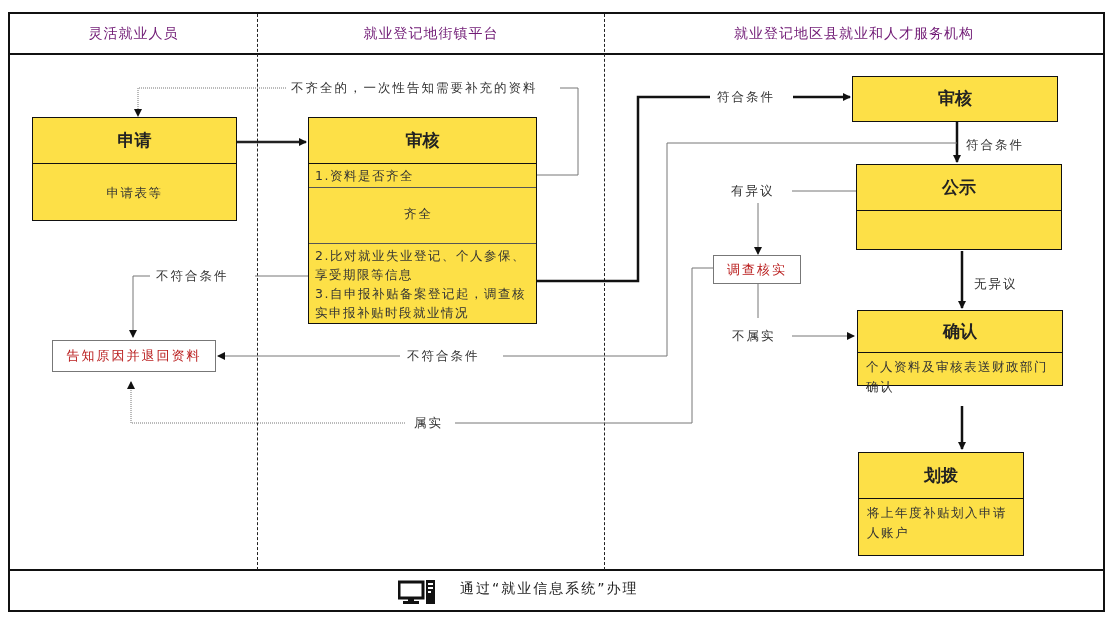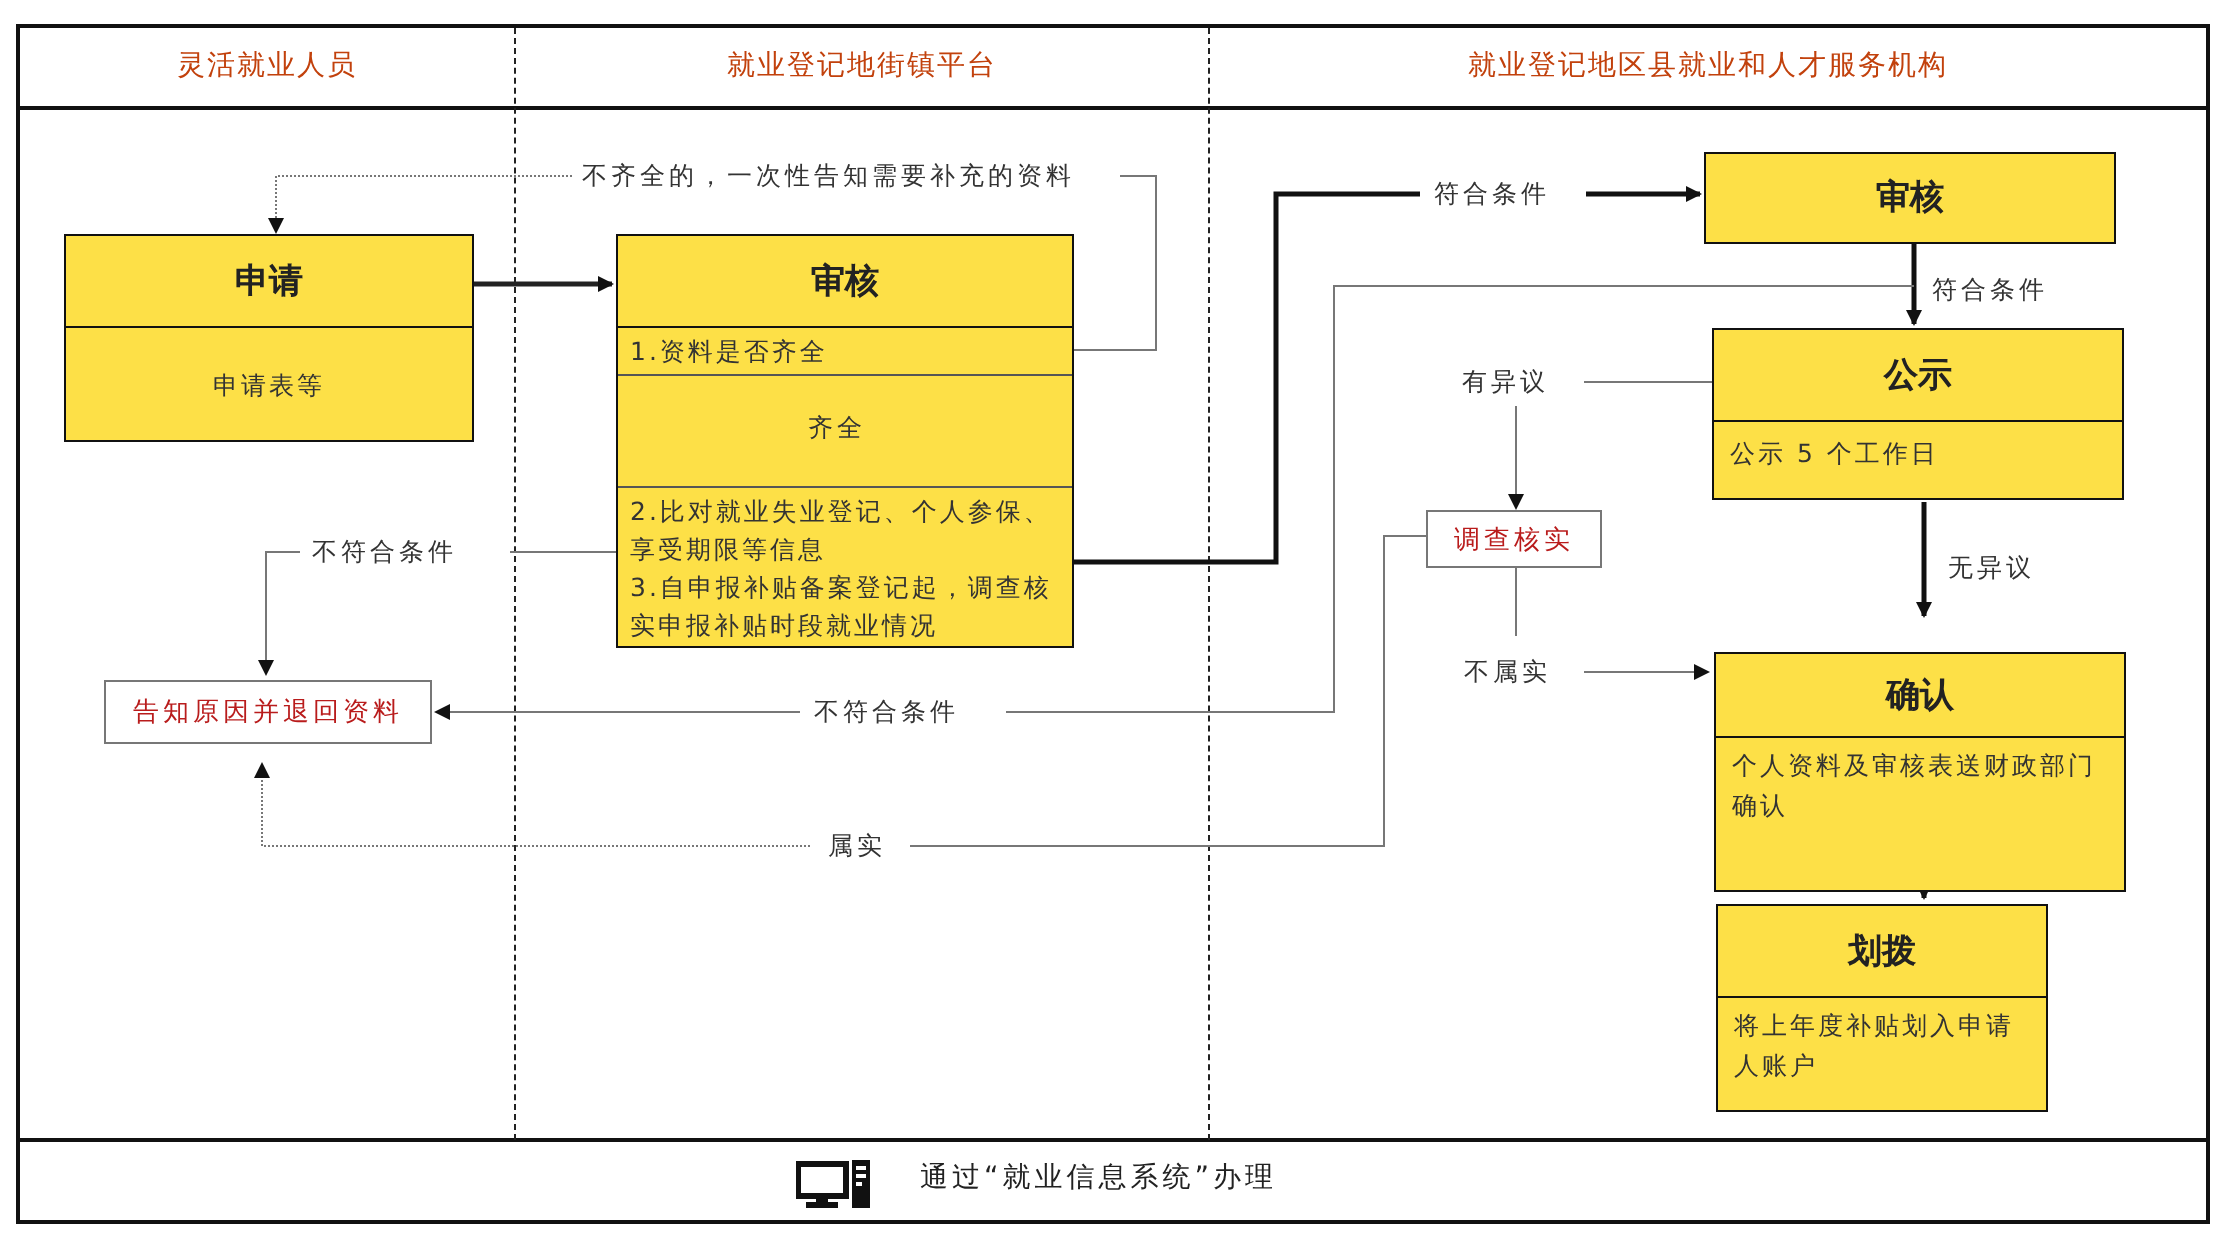--- a/index.html
+++ b/index.html
@@ -2,21 +2,21 @@
 <html><head>
 <meta charset="utf-8">
 <style>
   html, body { margin: 0; padding: 0; background: #ffffff; }
   body { width: 1112px; height: 630px; position: relative; overflow: hidden;
          font-family: "DejaVu Sans", "Liberation Sans", sans-serif; color: #222; }
   .frame { position: absolute; left: 8px; top: 12px; width: 1097px; height: 600px;
            border: 2px solid #111; box-sizing: border-box; }
   .hline { position: absolute; left: 8px; width: 1097px; height: 2px; background: #111; }
   .lane-title { position: absolute; top: 12px; height: 42px; line-height: 42px;
-                text-align: center; font-size: 14px; color: #c2410c; letter-spacing: 1px; }
+                text-align: center; font-size: 14px; color: #701a75; letter-spacing: 1px; }
   .dash { position: absolute; top: 14px; width: 0; height: 556px; border-left: 1.5px dashed #222; }
   .box { position: absolute; border: 1.5px solid #111; background: #fde047; box-sizing: border-box; }
   .box .head { font-weight: bold; font-size: 17px; text-align: center; border-bottom: 1.5px solid #111;
                box-sizing: border-box; display: flex; align-items: center; justify-content: center; }
   .box .body { font-size: 12.5px; line-height: 20px; padding: 4px 8px; letter-spacing: 1.5px; color: #333; }
   .sbox { position: absolute; border: 1.2px solid #777; background: #fff; box-sizing: border-box;
           font-size: 13px; text-align: center; letter-spacing: 2px; color: #b91c1c;
           display: flex; align-items: center; justify-content: center; }
   .lbl { position: absolute; font-size: 12.5px; color: #333; letter-spacing: 2px; background: #fff;
          white-space: nowrap; padding: 0 4px; }
@@ -90,26 +90,25 @@
 </div>
 
 <div class="sbox" style="left:52px;top:340px;width:164px;height:32px">告知原因并退回资料</div>
 
 <div class="box" style="left:852px;top:76px;width:206px;height:46px">
   <div class="head" style="height:43px;border-bottom:none">审核</div>
 </div>
 
 <div class="box" style="left:856px;top:164px;width:206px;height:86px">
   <div class="head" style="height:46px">公示</div>
-  <div class="body" style="padding:6px 8px">公示 5 个工作日</div>
 </div>
 
 <div class="sbox" style="left:713px;top:255px;width:88px;height:29px">调查核实</div>
 
-<div class="box" style="left:857px;top:326px;width:206px;height:120px">
+<div class="box" style="left:857px;top:310px;width:206px;height:76px">
   <div class="head" style="height:42px">确认</div>
   <div class="body" style="padding:4px 8px">个人资料及审核表送财政部门确认</div>
 </div>
 
 <div class="box" style="left:858px;top:452px;width:166px;height:104px">
   <div class="head" style="height:46px">划拨</div>
   <div class="body" style="padding:4px 8px">将上年度补贴划入申请人账户</div>
 </div>
 
 <div class="lbl" style="left:287px;top:80px">不齐全的，一次性告知需要补充的资料</div>

